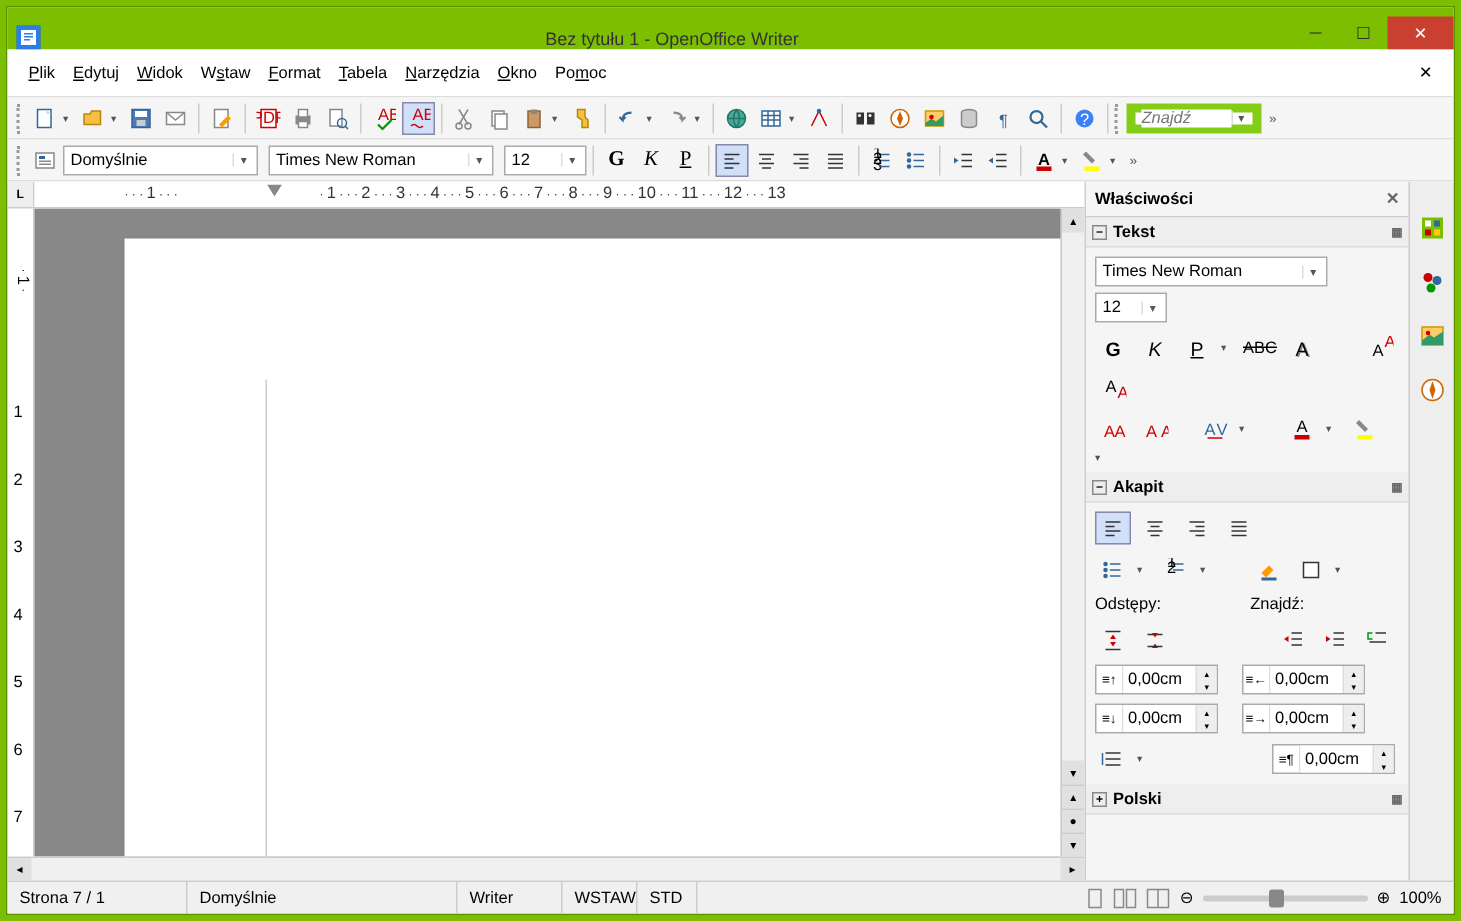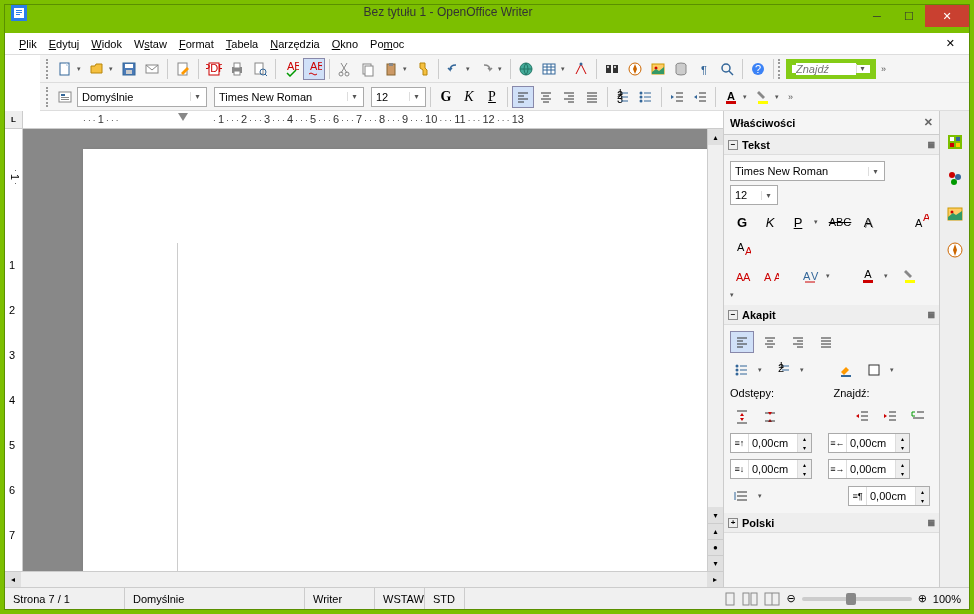--- a/index.html
+++ b/index.html
@@ -1,28 +1,28 @@
 <!DOCTYPE html>
 <html><head>
 <meta charset="utf-8">
 <style>
 * { margin: 0; padding: 0; box-sizing: border-box; font-family: "Segoe UI", Tahoma, sans-serif; font-size: 11px; }
 body { background: #7cbf00; padding: 4px; width: 974px; height: 614px; overflow: hidden; }
 .window { background: #fff; width: 100%; height: 100%; display: flex; flex-direction: column; border: 1px solid #5a9000; }
-.titlebar { background: #7cbf00; height: 28px; display: flex; align-items: flex-start; padding-left: 6px; gap: 21px; }
+.titlebar { background: #7cbf00; height: 28px; display: flex; align-items: flex-end; padding-left: 6px; gap: 21px; }
 .titlebar-icon { width: 16px; height: 16px; background: #2b6cb0; margin-right: 8px; }
 .titlebar-title { flex: 1; text-align: center; color: #333; font-size: 12px; }
 .titlebar-buttons { display: flex; }
 .titlebar-btn { width: 32px; height: 22px; display: flex; align-items: center; justify-content: center; color: #333; }
 .titlebar-btn.close { background: #c94030; color: #fff; width: 44px; }
-.menubar { background: #fff; height: 22px; display: flex; align-items: center; padding: 0 8px; border-bottom: 1px solid #ddd; }
+.menubar { background: #fff; height: 32px; display: flex; align-items: center; padding: 0 8px; border-bottom: 1px solid #ddd; }
 .menu-item { padding: 2px 6px; cursor: pointer; }
 .menu-item u { text-decoration: underline; }
 .menu-close { margin-left: auto; padding: 2px 6px; }
-.toolbar { background: #f5f5f5; height: 28px; display: flex; align-items: center; padding: 0 6px; gap: 1px; border-bottom: 1px solid #ddd; margin-left: 35px; }
+.toolbar { background: #f5f5f5; height: 28px; display: flex; align-items: center; padding: 0 6px; gap: 1px; border-bottom: 1px solid #ddd; }
 .tb-btn { width: 22px; height: 22px; display: flex; align-items: center; justify-content: center; border: 1px solid transparent; cursor: pointer; position: relative; }
 .tb-btn.active { background: #d0e0f8; border-color: #88a; }
 .tb-dd { width: 8px; font-size: 7px; color: #555; }
 .tb-sep { width: 1px; height: 20px; background: #ccc; margin: 0 3px; }
 .tb-handle { width: 5px; height: 20px; border-left: 2px dotted #999; margin-right: 2px; }
 .combo { height: 20px; border: 1px solid #aaa; background: #fff; display: flex; align-items: center; padding: 0 2px 0 4px; }
 .combo-text { flex: 1; overflow: hidden; white-space: nowrap; }
 .combo-arrow { width: 14px; text-align: center; font-size: 8px; color: #555; border-left: 1px solid #ddd; }
 .searchbox { height: 20px; border: 6px solid #84cc16; background: #fff; display: flex; align-items: center; padding: 0 2px 0 4px; width: 90px; }
 .searchbox input { border: none; outline: none; width: 60px; font-style: italic; color: #888; font-size: 11px; }

